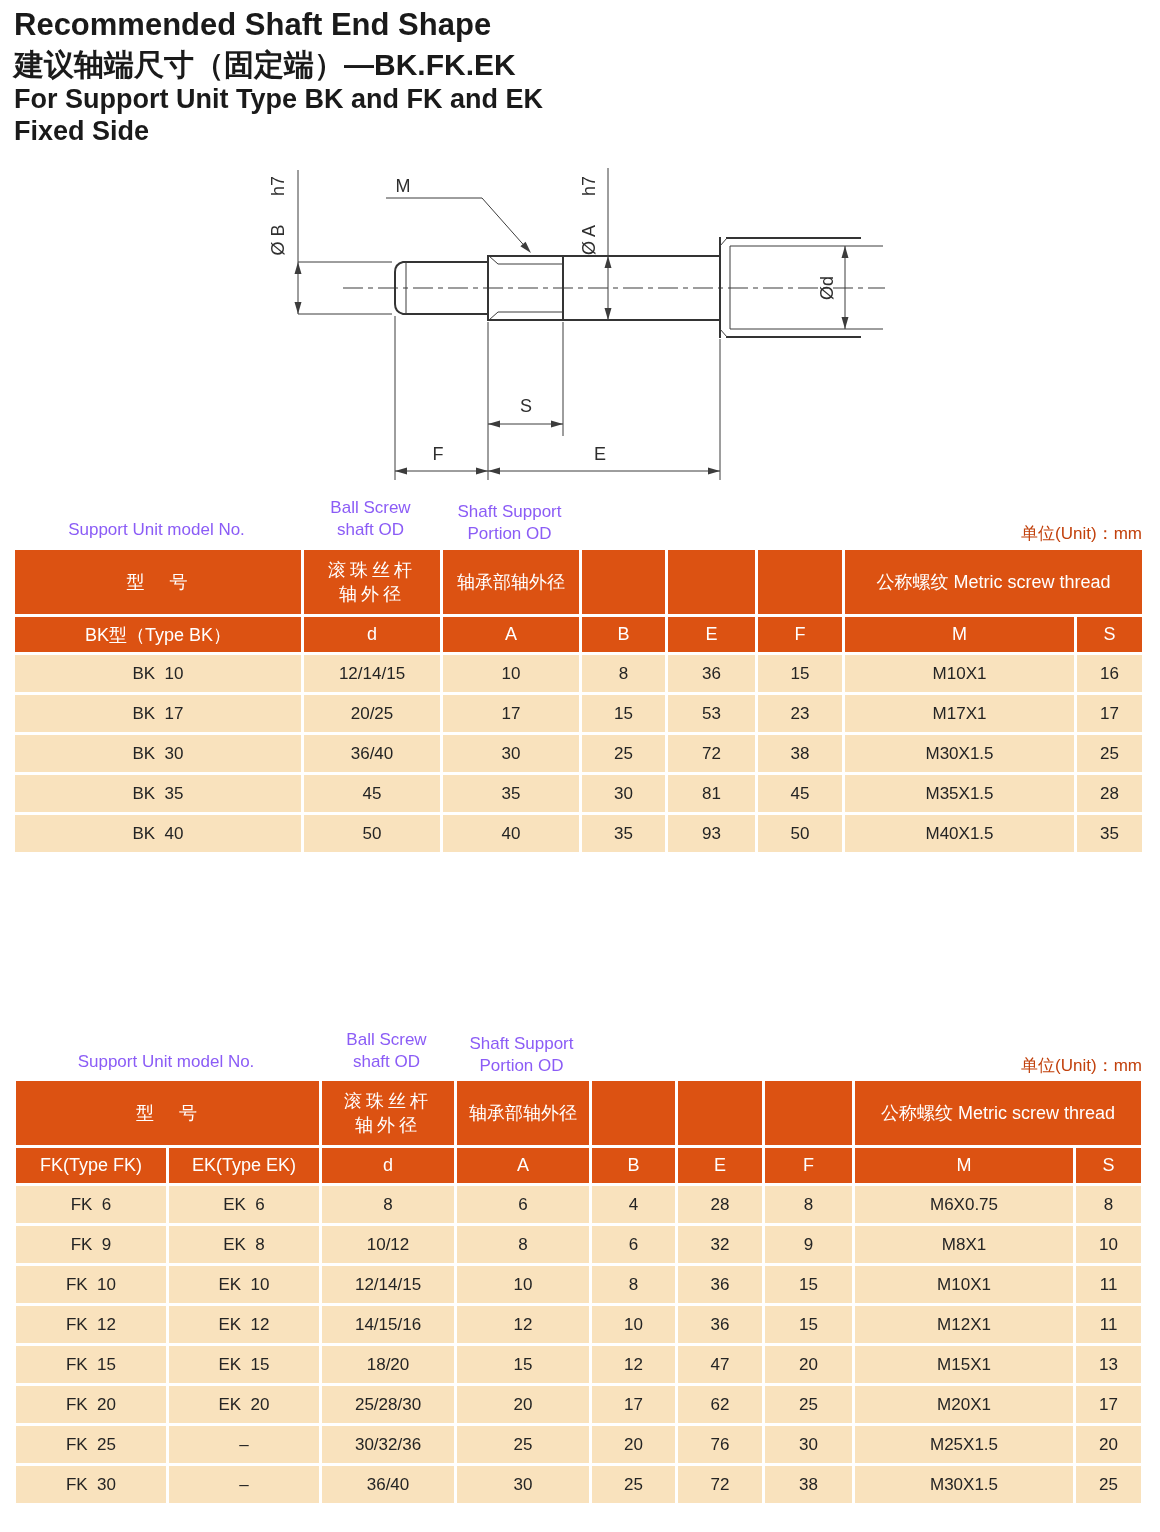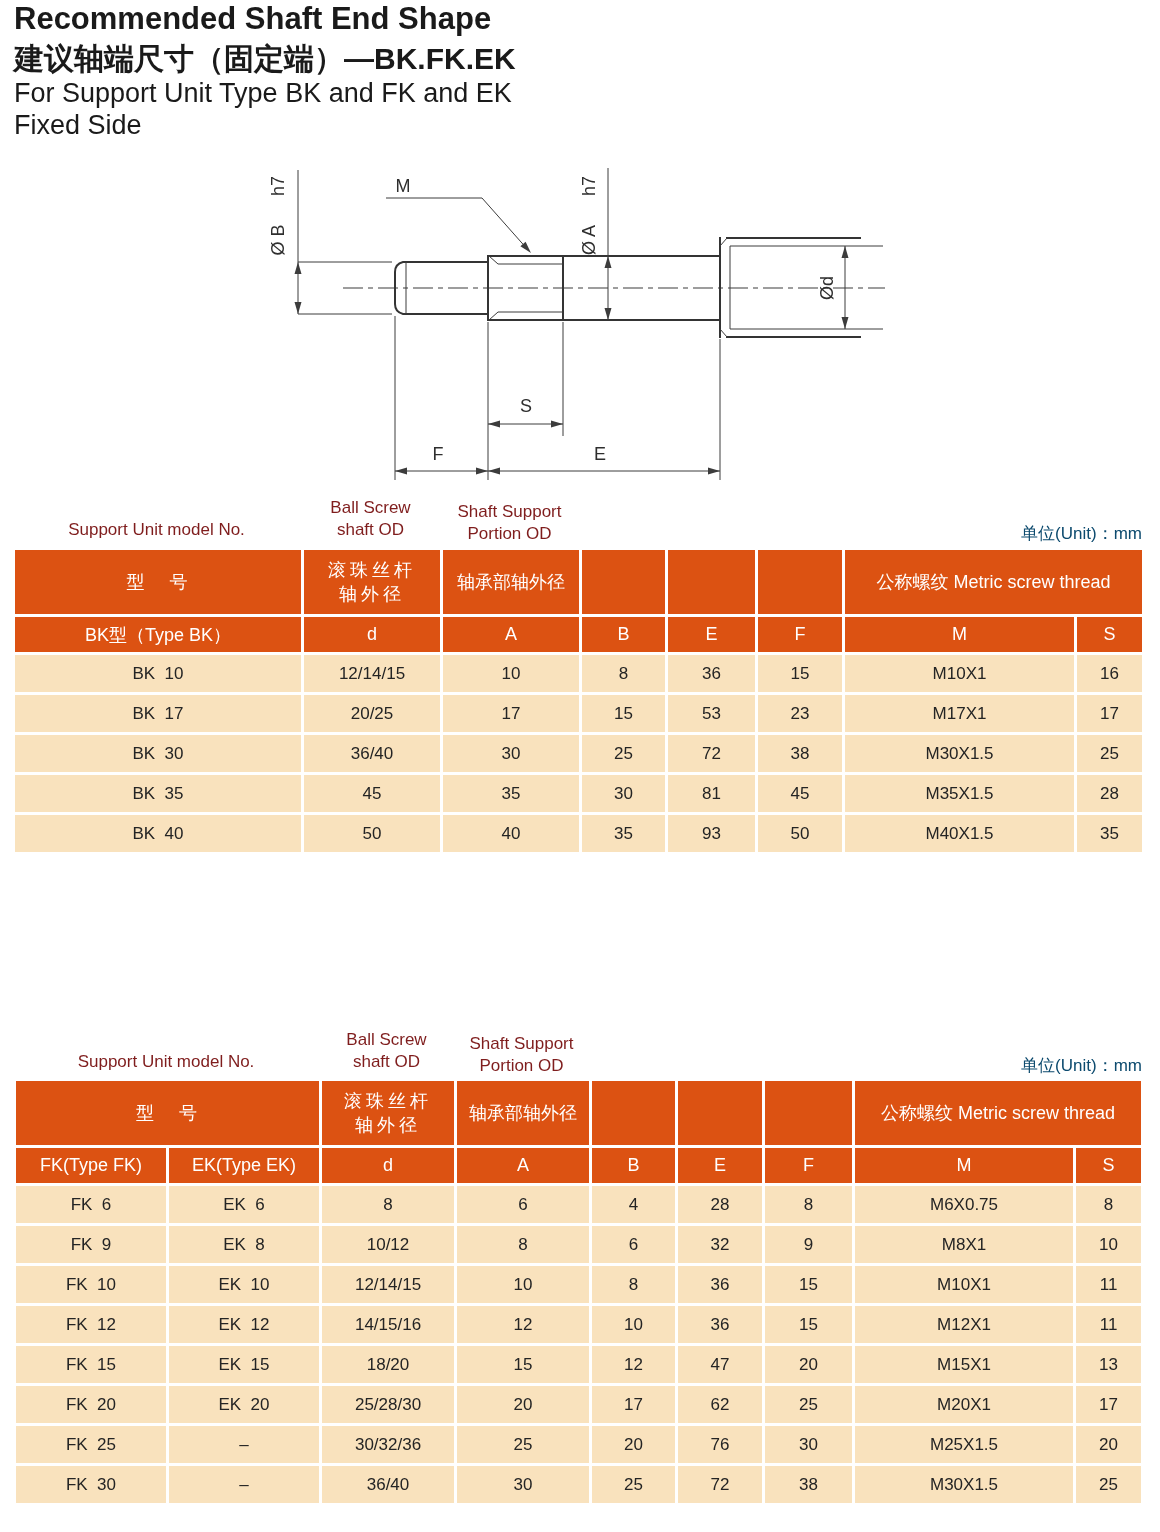--- a/index.html
+++ b/index.html
@@ -1,32 +1,32 @@
 <!DOCTYPE html>
 <html><head>
 <meta charset="utf-8">
 <style>
   html,body { margin:0; padding:0; background:#fff; }
   .page {
     position:relative; width:1160px; height:1532px; background:#ffffff;
     font-family:"Liberation Sans","DejaVu Sans",sans-serif; color:#1a1a1a; overflow:hidden;
   }
   
-  .title-block { position:absolute; left:14px; top:0; }
+  .title-block { position:absolute; left:14px; top:6px; }
   .title-en  { font-size:31px; font-weight:bold; line-height:1.25; letter-spacing:0px; }
   .title-cn  { font-size:30px; font-weight:bold; line-height:1.3; }
-  .title-sub { font-size:27px; font-weight:normal; line-height:1.18; }
+  .title-sub { font-size:27px; font-weight:bold; line-height:1.18; }
 
   
   .drawing { position:absolute; left:0; top:140px; width:1160px; height:362px; }
   .drawing text { font-family:"Liberation Sans","DejaVu Sans",sans-serif; font-size:18px; fill:#2e2e2e; }
 
   
-  .prelabel { position:absolute; font-size:17px; color:#7f1d1d; text-align:center; line-height:22px; }
-  .unitnote { position:absolute; font-size:17px; color:#0c4a6e; text-align:right; }
+  .prelabel { position:absolute; font-size:17px; color:#8b5cf6; text-align:center; line-height:22px; }
+  .unitnote { position:absolute; font-size:17px; color:#c2410c; text-align:right; }
 
   
   table.spec { position:absolute; border-collapse:collapse; table-layout:fixed; }
   .spec th, .spec td { border:3px solid #ffffff; text-align:center; vertical-align:middle; padding:0; overflow:hidden; }
   .spec thead th { background:#dc5212; color:#ffffff; font-weight:normal; font-size:18px; }
   .spec thead tr.grp th { height:64px; line-height:24px; }
   .spec thead tr.sub th { height:35px; }
   .spec tbody td { background:#f9e2bd; height:37px; font-size:17px; color:#242424; white-space:pre; }
   .cjk-sp { letter-spacing:4px; }
   .wide-sp { word-spacing:16px; letter-spacing:2px; }

